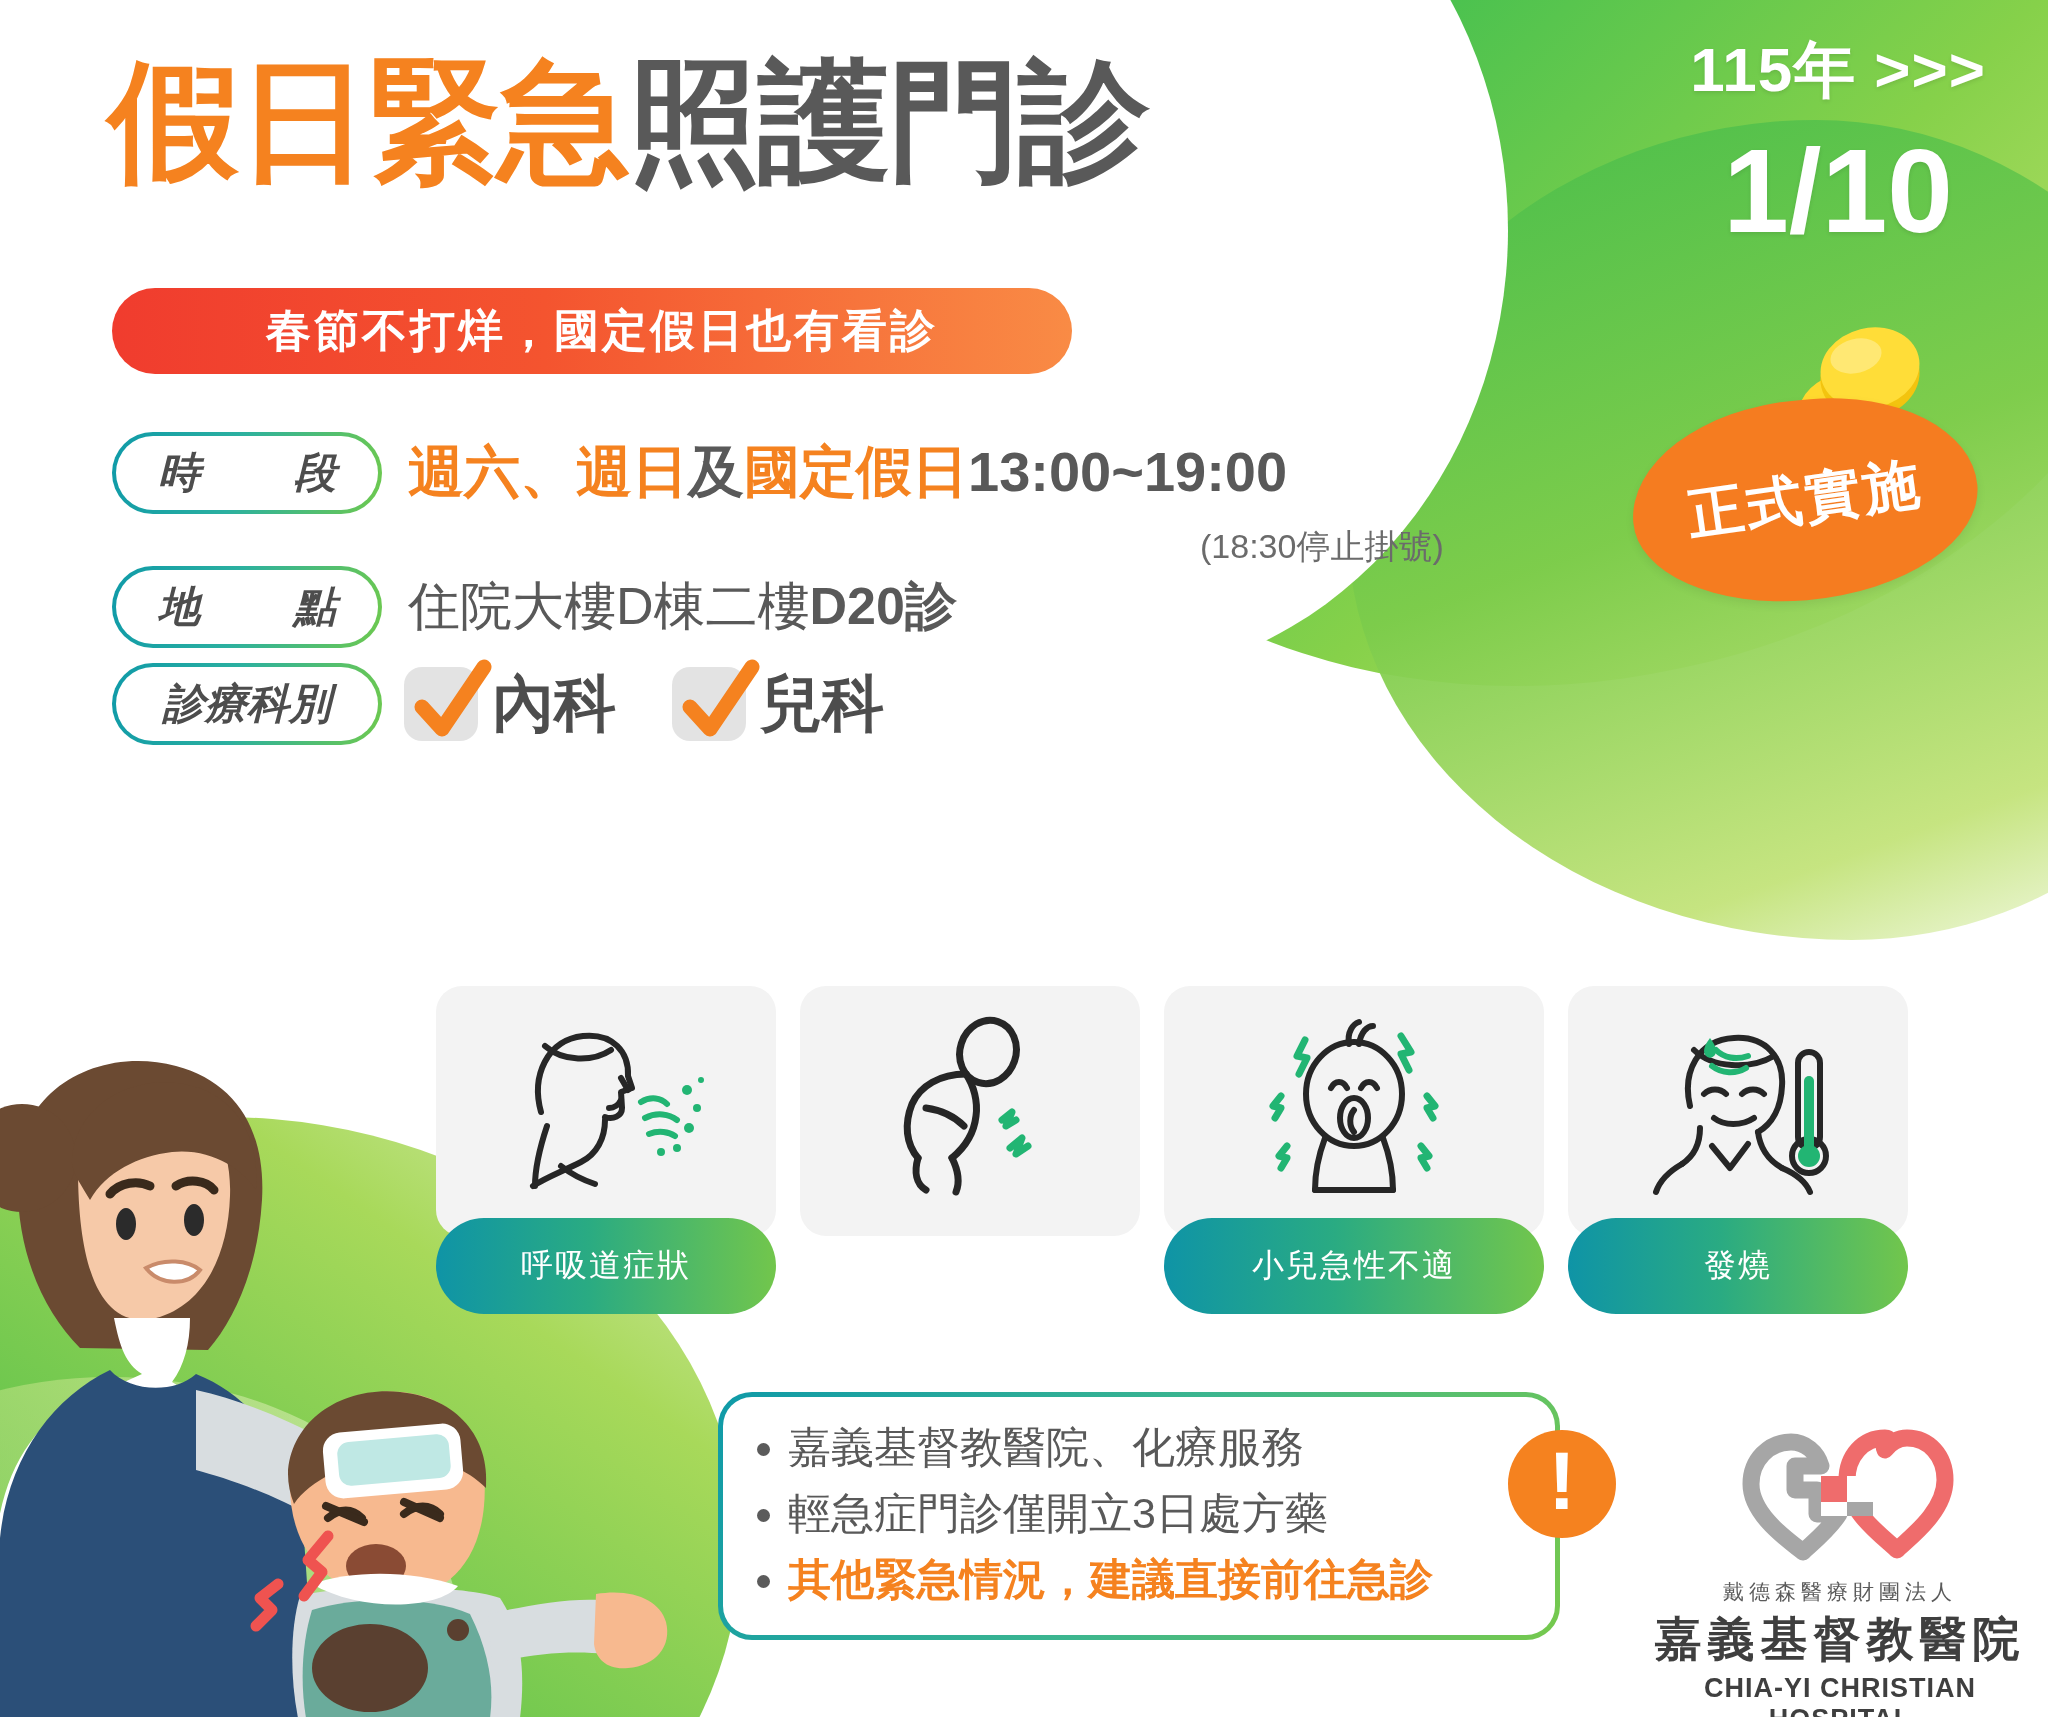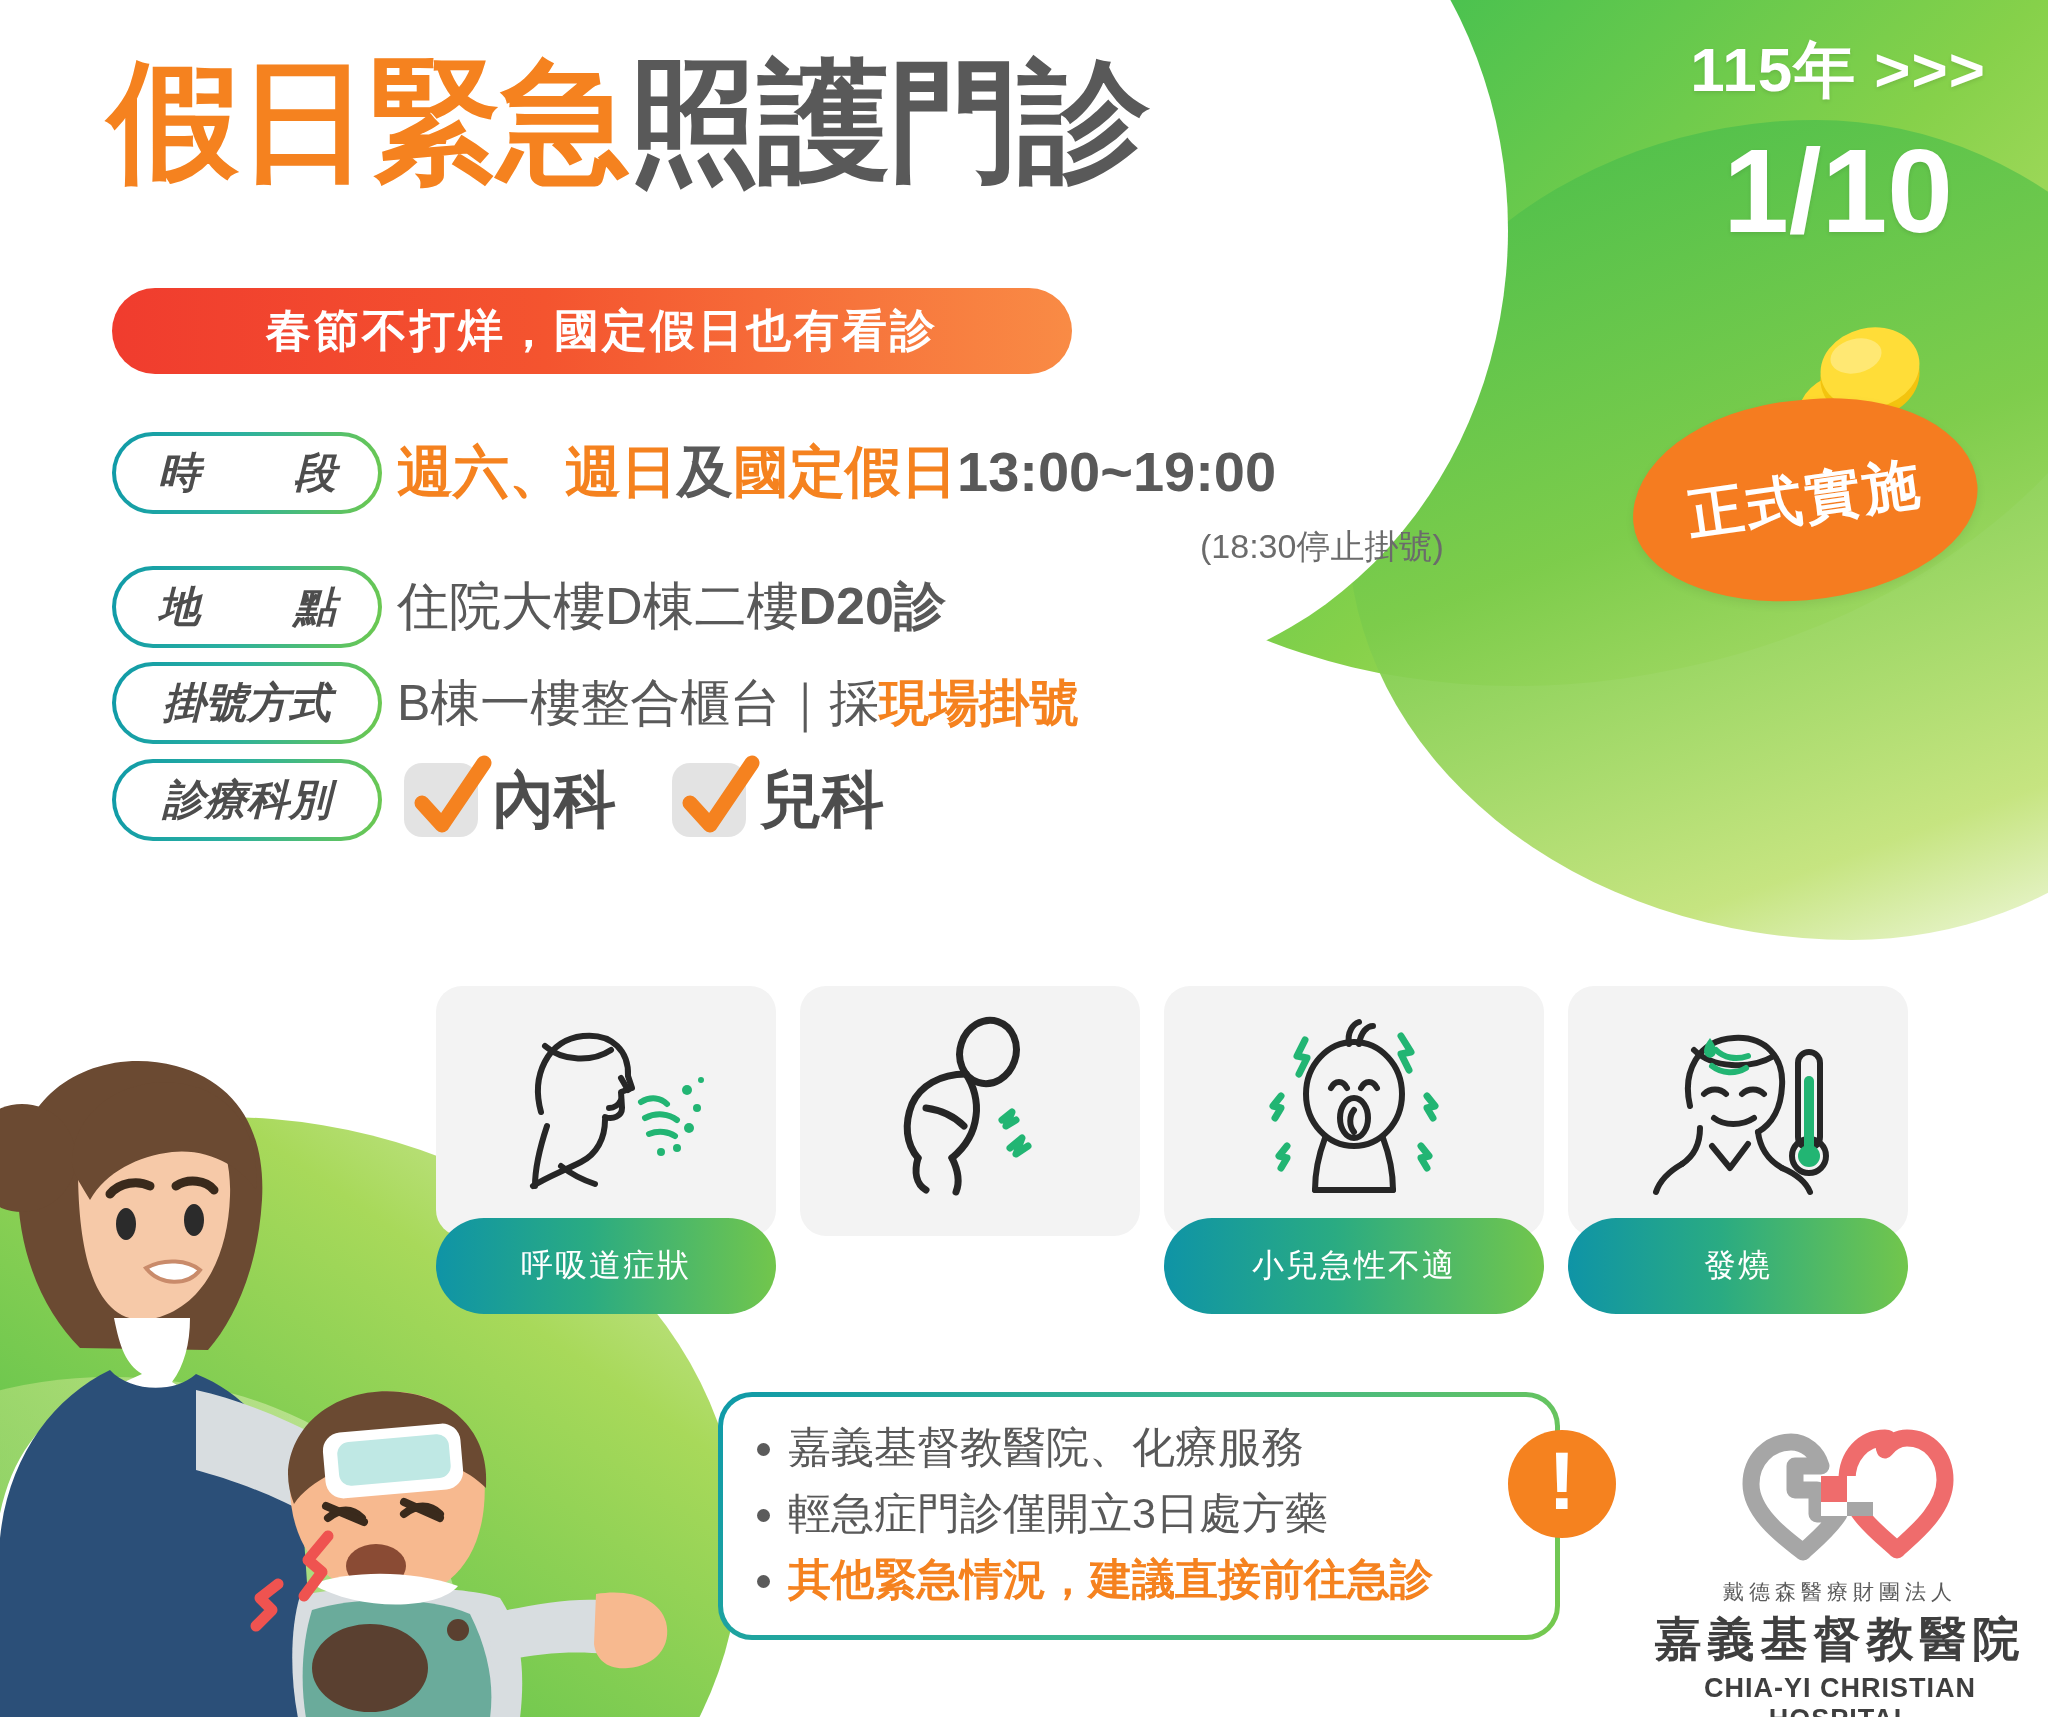--- a/index.html
+++ b/index.html
@@ -88,21 +88,21 @@
     border: 4px solid transparent;
     background-image: linear-gradient(#fff,#fff), linear-gradient(100deg, #0f9aa8 0%, #2bb0a0 45%, #6ec94e 100%);
     background-origin: border-box; background-clip: padding-box, border-box;
     display: flex; align-items: center; justify-content: center;
   }
   .labelpill span {
     color: #4d4d4d; font-size: 42px; font-weight: 700; font-style: italic;
   }
   .labelpill.wide span { letter-spacing: 0px; }
   .labelpill.spaced span { letter-spacing: 26px; text-indent: 26px; }
-  .rowval { margin-left: 15px; font-size: 54px; color: #595959; white-space: nowrap; }
+  .rowval { margin-left: 26px; font-size: 54px; color: #595959; white-space: nowrap; }
   .rowval .or { color: #f5821f; font-weight: 900; }
   .rowval .gb { color: #595959; font-weight: 900; }
   .rowval .bold { font-weight: 700; }
   .rowval.r1 { font-weight: 900; font-size: 56px; }
   .rowval.r2 { font-size: 52px; }
   .rowval.r3 { font-size: 50px; }
   .note1830 {
     position: absolute; left: 1088px; top: 92px;
     font-size: 34px; color: #6b6b6b; white-space: nowrap;
   }
@@ -228,28 +228,20 @@
 
     <div class="row" style="margin-top:52px;">
       <div class="labelpill spaced">
         <span>地　點</span>
       </div>
       <div class="rowval r2">
         <span>住院大樓D棟二樓</span><span class="bold">D20診</span>
       </div>
     </div>
 
-    <div class="row">
-      <div class="labelpill wide">
-        <span>掛號方式</span>
-      </div>
-      <div class="rowval r3">
-        <span>B棟一樓整合櫃台｜採</span><span class="or">現場掛號</span>
-      </div>
-    </div>
 
     <div class="row" style="margin-top:14px;">
       <div class="labelpill wide">
         <span>診療科別</span>
       </div>
       <div class="checks">
         <div class="chkitem">
           <div class="chkbox">
             <svg width="86" height="92" viewBox="0 0 86 92">
               <path d="M12 48 L32 70 L74 8" stroke="#f5821f" stroke-width="15" fill="none" stroke-linecap="round" stroke-linejoin="round"></path>

